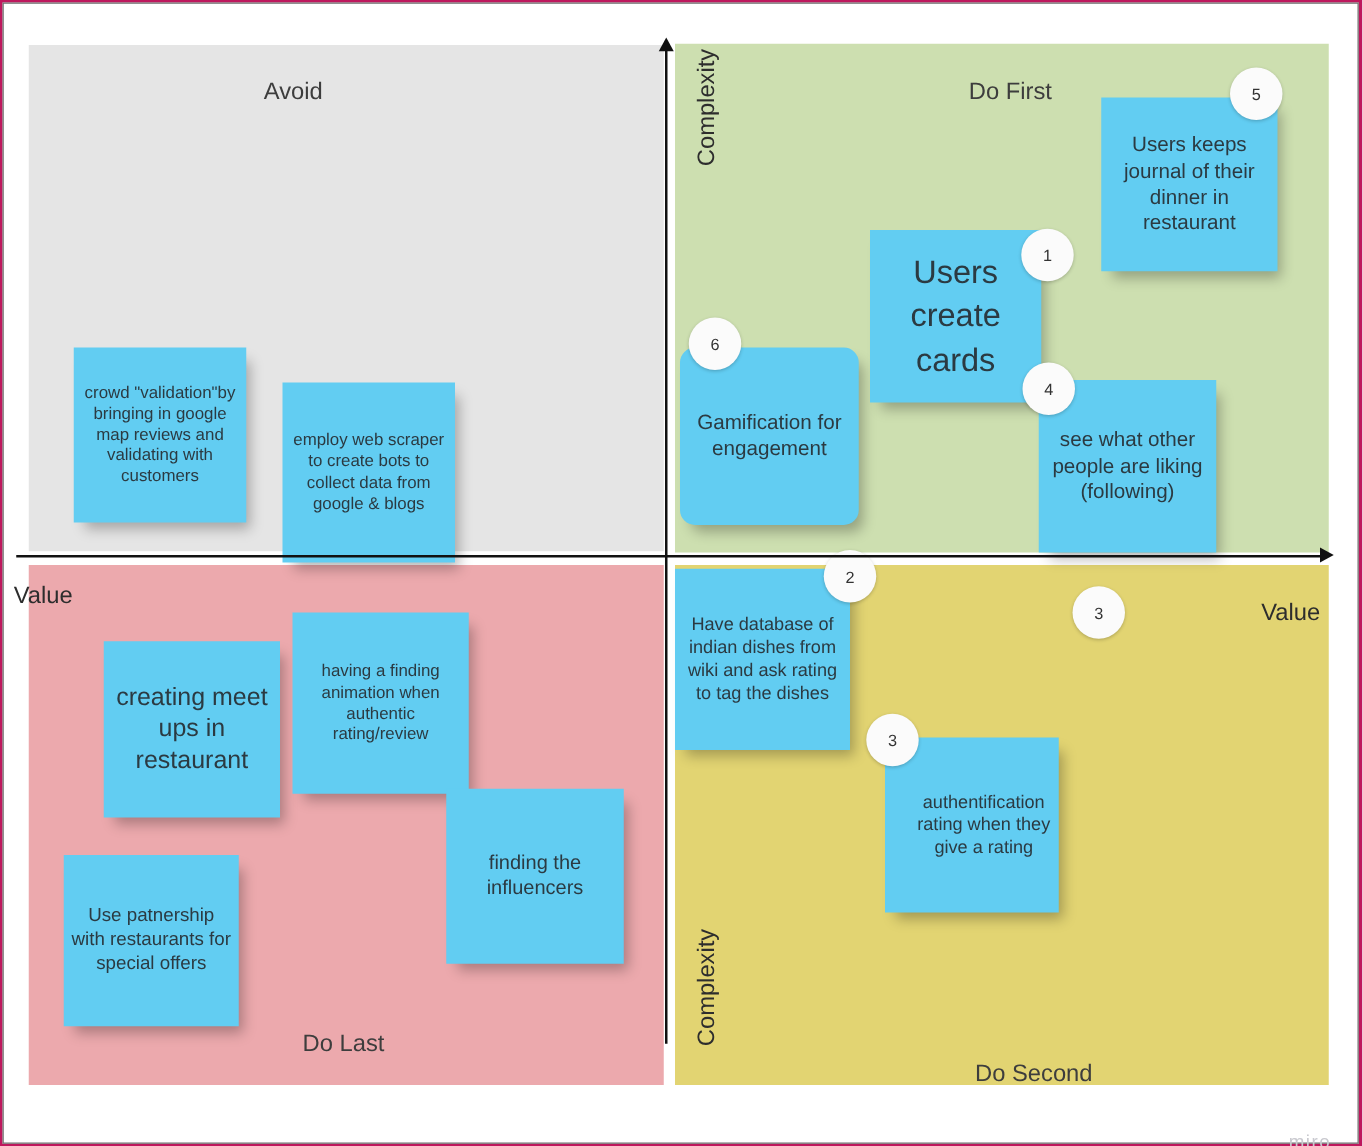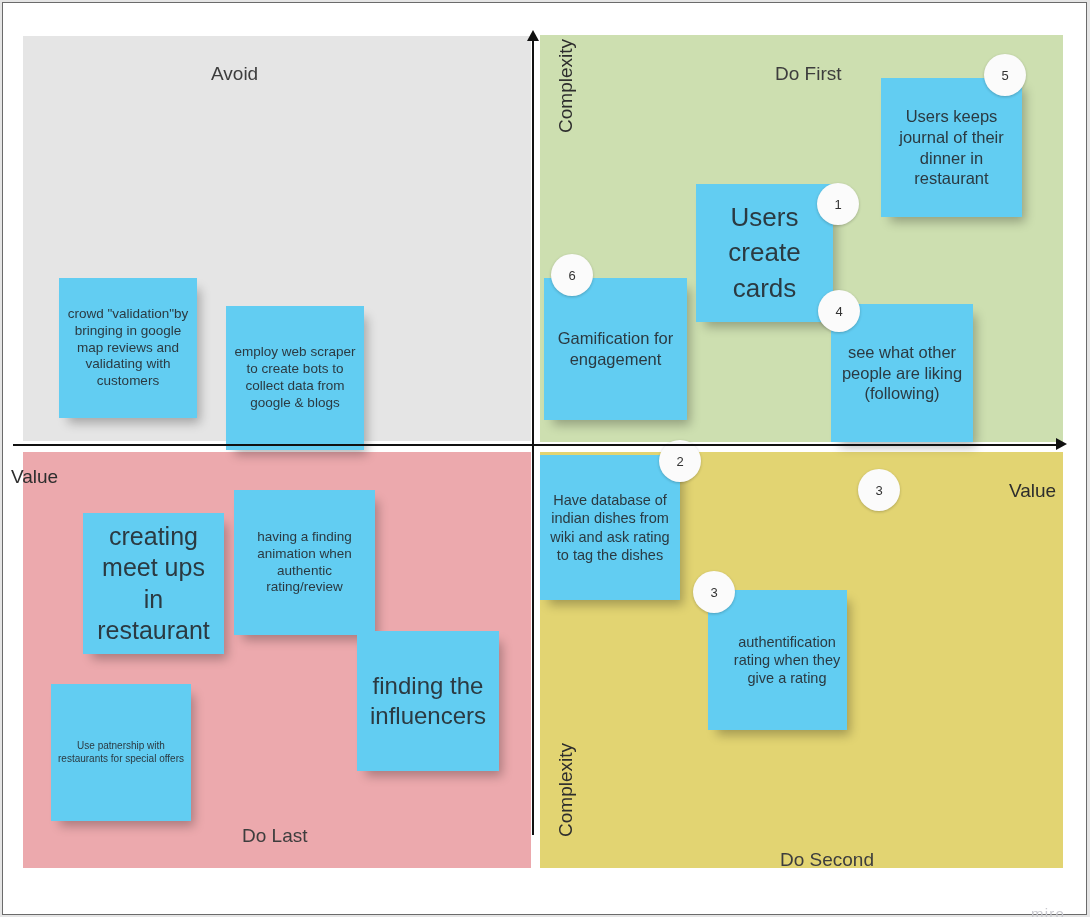--- a/index.html
+++ b/index.html
@@ -7,21 +7,21 @@
     padding: 0;
     background: #ffffff;
   }
   body {
     font-family: "Liberation Sans", sans-serif;
   }
   #canvas {
     position: relative;
     width: 1090px;
     height: 917px;
-    background: #e5e5e5;
+    background: #be185d;
     overflow: hidden;
   }
   
   #frame {
     position: absolute;
     left: 2px;
     top: 2px;
     width: 1085px;
     height: 913px;
     border: 1px solid #6b6b6b;
@@ -195,21 +195,21 @@
     <div class="quad-label" id="label-dolast">Do Last</div>
     <div class="quad-label" id="label-dosecond">Do Second</div>
 
     <div class="note small" style="left:56px; top:275px; width:138px; height:140px;">
       <span>crowd "validation"by bringing in google map reviews and validating with customers</span>
     </div>
     <div class="note small" style="left:223px; top:271px; width:138px; height:144px;margin-top:32px;">
       <span>employ web scraper to create bots to collect data from google &amp; blogs</span>
     </div>
 
-    <div class="note med" style="left:541px; top:275px; width:143px; height:142px;">
+    <div class="note med" style="left:541px; top:275px; width:143px; height:142px;border-radius:12px;">
       <span>Gamification for engagement</span>
     </div>
     <div class="badge" style="left:548px; top:251px;">
       <span>6</span>
     </div>
 
     <div class="note large" style="left:693px; top:181px; width:137px; height:138px;">
       <span>Users create cards</span>
     </div>
     <div class="badge" style="left:814px; top:180px;">
@@ -223,30 +223,30 @@
       <span>5</span>
     </div>
 
     <div class="note med" style="left:828px; top:301px; width:142px; height:138px;">
       <span>see what other people are liking (following)</span>
     </div>
     <div class="badge" style="left:815px; top:287px;">
       <span>4</span>
     </div>
 
-    <div class="note med" style="left:80px; top:510px; width:141px; height:141px; font-size:25px;">
+    <div class="note med" style="left:80px; top:510px; width:141px; height:141px; font-size:20px;">
       <span>creating meet ups in restaurant</span>
     </div>
     <div class="note small" style="left:231px; top:487px; width:141px; height:145px;">
       <span>having a finding animation when authentic rating/review</span>
     </div>
-    <div class="note small" style="left:48px; top:681px; width:140px; height:137px; font-size:10px;">
+    <div class="note small" style="left:48px; top:681px; width:140px; height:137px; font-size:15px;">
       <span>Use patnership with restaurants for special offers</span>
     </div>
-    <div class="note med" style="left:354px; top:628px; width:142px; height:140px; font-size:24px;">
+    <div class="note med" style="left:354px; top:628px; width:142px; height:140px; font-size:16px;">
       <span>finding the influencers</span>
     </div>
 
     <div class="note small" style="left:537px; top:452px; width:140px; height:145px; font-size:14.5px;">
       <span>Have database of indian dishes from wiki and ask rating to tag the dishes</span>
     </div>
     <div class="badge" style="left:656px; top:437px;">
       <span>2</span>
     </div>
 

